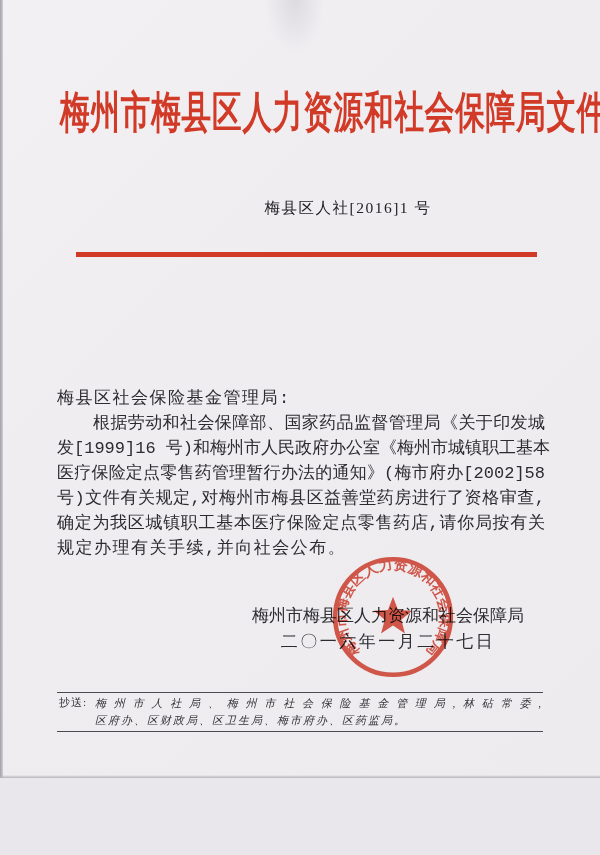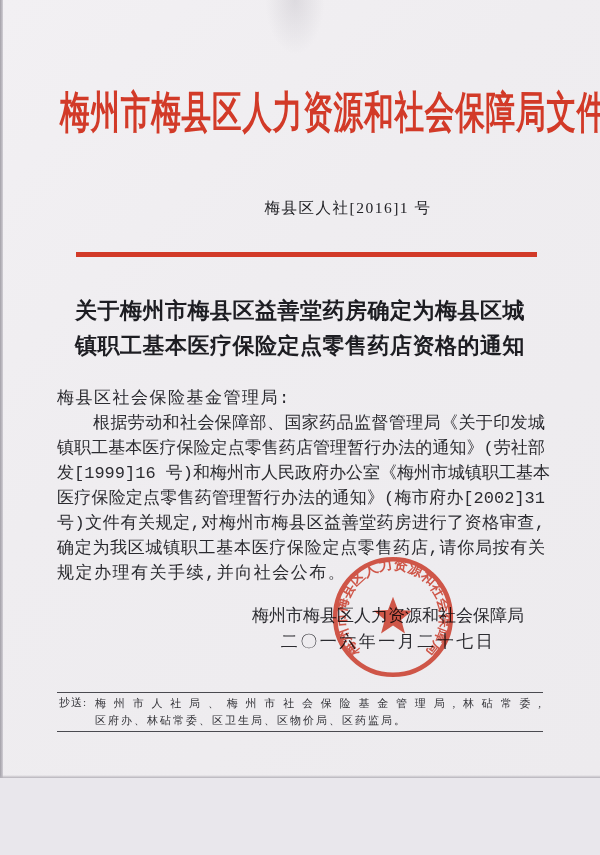--- a/index.html
+++ b/index.html
@@ -97,49 +97,44 @@
 
   .cc-box {
     position: absolute; left: 57px; top: 692px; width: 486px;
     border-top: 1.5px solid #4a4a50;
     border-bottom: 1.5px solid #4a4a50;
     padding: 2px 2px 2px 2px;
     font-size: 11px; color: #333338;
   }
   .cc-row { display: flex; }
   .cc-label { white-space: nowrap; letter-spacing: 1px; margin-right: 8px; }
-  .cc-text { flex: 1; }
+  .cc-text { flex: 1; font-style: italic; }
   .cc-line1 { text-align: justify; text-align-last: justify; white-space: nowrap; line-height: 17px; }
   .cc-line2 { text-align: left; letter-spacing: 2px; white-space: nowrap; line-height: 17px; }
 </style>
 </head>
 <body>
 
 <div class="paper">
   <div class="edge-left"></div>
   <div class="edge-bottom"></div>
   <div class="crease"></div>
 
   <div class="header-title">梅州市梅县区人力资源和社会保障局文件</div>
 
   <div class="doc-number">梅县区人社[2016]1 号</div>
 
   <div class="red-line"></div>
 
-  <div class="doc-title">
-    <div>关于梅州市梅县区益善堂药房确定为梅县区城</div>
-    <div>镇职工基本医疗保险定点零售药店资格的通知</div>
-  </div>
 
   <div class="body-block">
     <div class="body-line salutation">梅县区社会保险基金管理局:</div>
     <div class="body-line indent">根据劳动和社会保障部、国家药品监督管理局《关于印发城</div>
-    <div class="body-line">镇职工基本医疗保险定点零售药店管理暂行办法的通知》(劳社部</div>
     <div class="body-line">发[1999]16 号)和梅州市人民政府办公室《梅州市城镇职工基本</div>
-    <div class="body-line">医疗保险定点零售药管理暂行办法的通知》(梅市府办[2002]31</div>
+    <div class="body-line">医疗保险定点零售药管理暂行办法的通知》(梅市府办[2002]58</div>
     <div class="body-line">号)文件有关规定,对梅州市梅县区益善堂药房进行了资格审查,</div>
     <div class="body-line">确定为我区城镇职工基本医疗保险定点零售药店,请你局按有关</div>
     <div class="body-line last">规定办理有关手续,并向社会公布。</div>
   </div>
 
   <div class="signature">
     <div class="sig-org">梅州市梅县区人力资源和社会保障局</div>
     <div class="sig-date">二〇一六年一月二十七日</div>
   </div>
 
@@ -150,17 +145,17 @@
       <textPath href="#sealTextPath" startOffset="50%" text-anchor="middle">梅州市梅县区人力资源和社会保障局</textPath>
     </text>
     <polygon fill="#d8402e" points="70,50 75,63.1 89,63.8 78.1,72.6 81.8,86.2 70,78.5 58.2,86.2 61.9,72.6 51,63.8 65,63.1"></polygon>
   </svg>
 
   <div class="cc-box">
     <div class="cc-row">
       <span class="cc-label">抄送:</span>
       <div class="cc-text">
         <div class="cc-line1">梅州市人社局、梅州市社会保险基金管理局,林砧常委,</div>
-        <div class="cc-line2">区府办、林砧常委、区卫生局、区物价局、区药监局。</div>
+        <div class="cc-line2">区府办、区财政局、区卫生局、梅市府办、区药监局。</div>
       </div>
     </div>
   </div>
 </div>
 
 </body></html>

